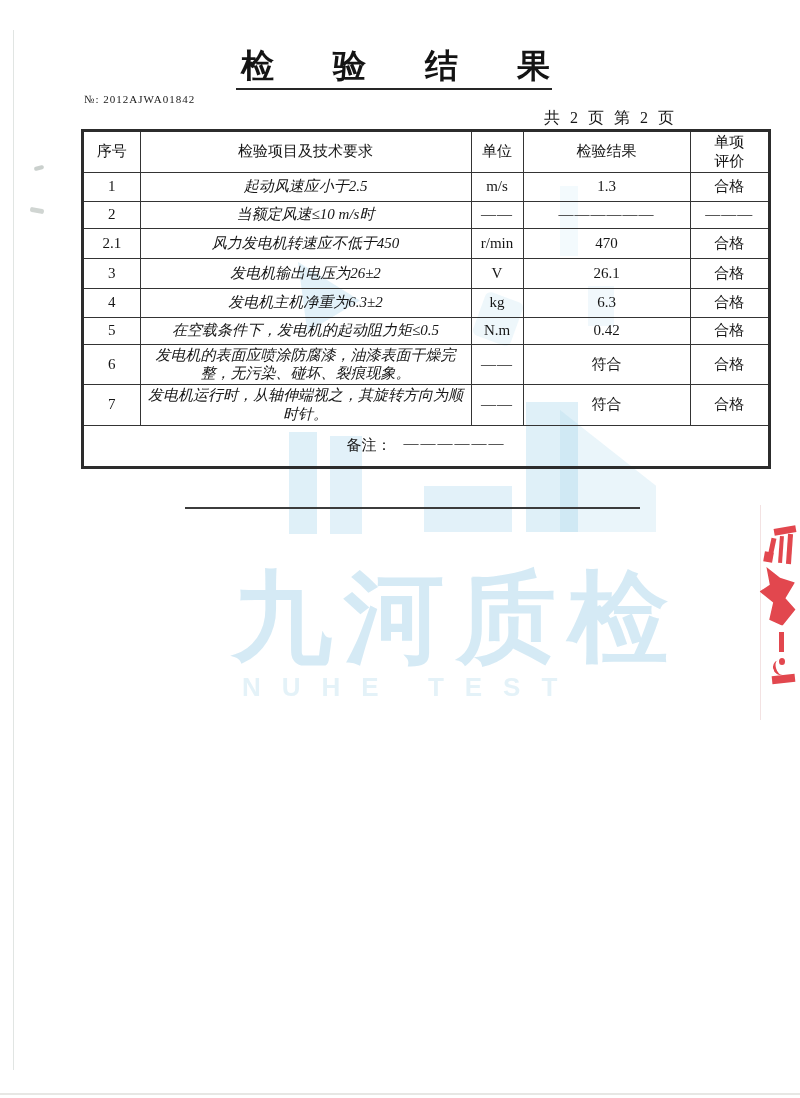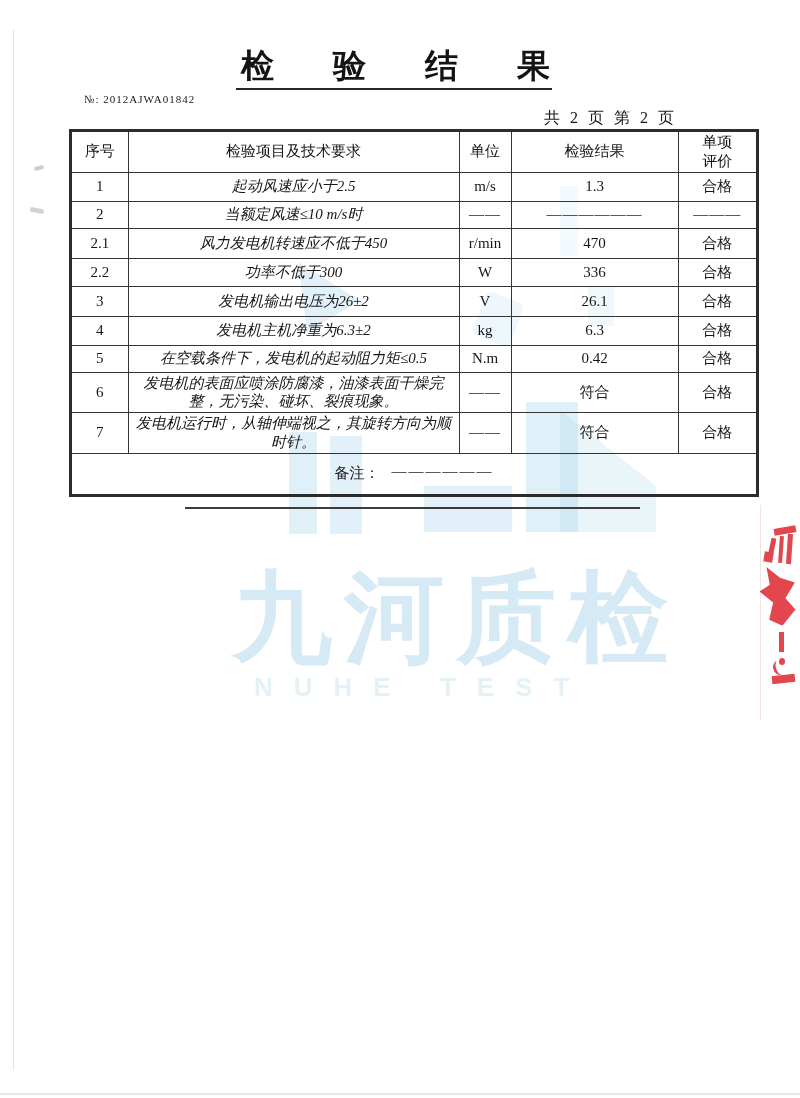--- a/index.html
+++ b/index.html
@@ -28,21 +28,20 @@
   .wm-b5    { left:560px; top:410px; width:96px; height:122px; background:rgba(150,205,232,0.20); clip-path:polygon(0 0,100% 62%,100% 100%,0 100%); }
   .wm-text1 {
     left:232px; top:552px; font-size:100px; font-weight:700; letter-spacing:12px;
     color:rgba(125,190,224,0.32); white-space:nowrap;
     font-family:"Liberation Sans","DejaVu Sans",sans-serif;
   }
   .wm-text2 {
     left:242px; top:672px; font-size:26px; font-weight:700; letter-spacing:21px;
     color:rgba(130,195,225,0.22); white-space:nowrap;
     font-family:"Liberation Sans","DejaVu Sans",sans-serif;
-    margin-left:12px;
   }
   
   .stamp { position:absolute; pointer-events:none; background:#e2474e; }
   .st-bar1 { left:774px; top:527px; width:22px; height:7px; transform:rotate(-10deg); }
   .st-s1   { left:769px; top:538px; width:5px; height:24px; transform:rotate(12deg); }
   .st-s2   { left:779px; top:536px; width:4px; height:27px; transform:rotate(4deg); }
   .st-s3   { left:787px; top:534px; width:5px; height:30px; transform:rotate(4deg); }
   .st-sq   { left:764px; top:552px; width:9px; height:10px; transform:rotate(10deg); }
   .st-blob { left:760px; top:566px; width:36px; height:60px; transform:rotate(-5deg);
              clip-path:polygon(25% 0,60% 20%,100% 30%,70% 55%,95% 75%,55% 100%,20% 88%,35% 60%,0 40%,30% 30%); }
@@ -55,21 +54,21 @@
   .title-text {
     position:absolute; top:44px; left:241px; font-size:33px; font-weight:700;
     letter-spacing:59px; white-space:nowrap; color:#141414;
     font-family:"Liberation Sans","DejaVu Sans",sans-serif;
   }
   .title-underline { position:absolute; left:236px; top:88px; width:316px; height:2px; background:#262626; }
   .doc-no   { position:absolute; left:84px;  top:93px; font-size:11px; letter-spacing:1px; color:#181818; }
   .page-info{ position:absolute; left:544px; top:92px; font-size:16px; letter-spacing:3px; color:#181818;margin-top:16px; }
   
   table.results {
-    position:absolute; left:70px; top:130px; width:686px;
+    position:absolute; left:82px; top:130px; width:686px;
     border-collapse:collapse; table-layout:fixed;
     font-size:15px; color:#161616;
   }
   table.results td, table.results th {
     border:1.6px solid #343434; padding:1px 2px; text-align:center;
     vertical-align:middle; font-weight:normal; line-height:1.25;
   }
   table.results { border:2.5px solid #2c2c2c; outline:0.5px solid #2c2c2c; }
   col.w-no{width:57px;} col.w-item{width:331px;} col.w-unit{width:52px;} col.w-result{width:167px;} col.w-eval{width:79px;}
   td.c-item { text-align:left; padding-left:6px; padding-right:3px;font-style:italic; }
@@ -143,27 +142,20 @@
         <td class="dash">——————</td>
         <td class="dash">———</td>
       </tr>
       <tr style="height:30px;">
         <td>2.1</td>
         <td class="c-item">风力发电机转速应不低于450</td>
         <td>r/min</td>
         <td>470</td>
         <td>合格</td>
       </tr>
-      <tr style="height:28px;">
-        <td>2.2</td>
-        <td class="c-item">功率不低于300</td>
-        <td>W</td>
-        <td>336</td>
-        <td>合格</td>
-      </tr>
       <tr style="height:30px;">
         <td>3</td>
         <td class="c-item">发电机输出电压为26±2</td>
         <td>V</td>
         <td>26.1</td>
         <td>合格</td>
       </tr>
       <tr style="height:29px;">
         <td>4</td>
         <td class="c-item">发电机主机净重为6.3±2</td>

